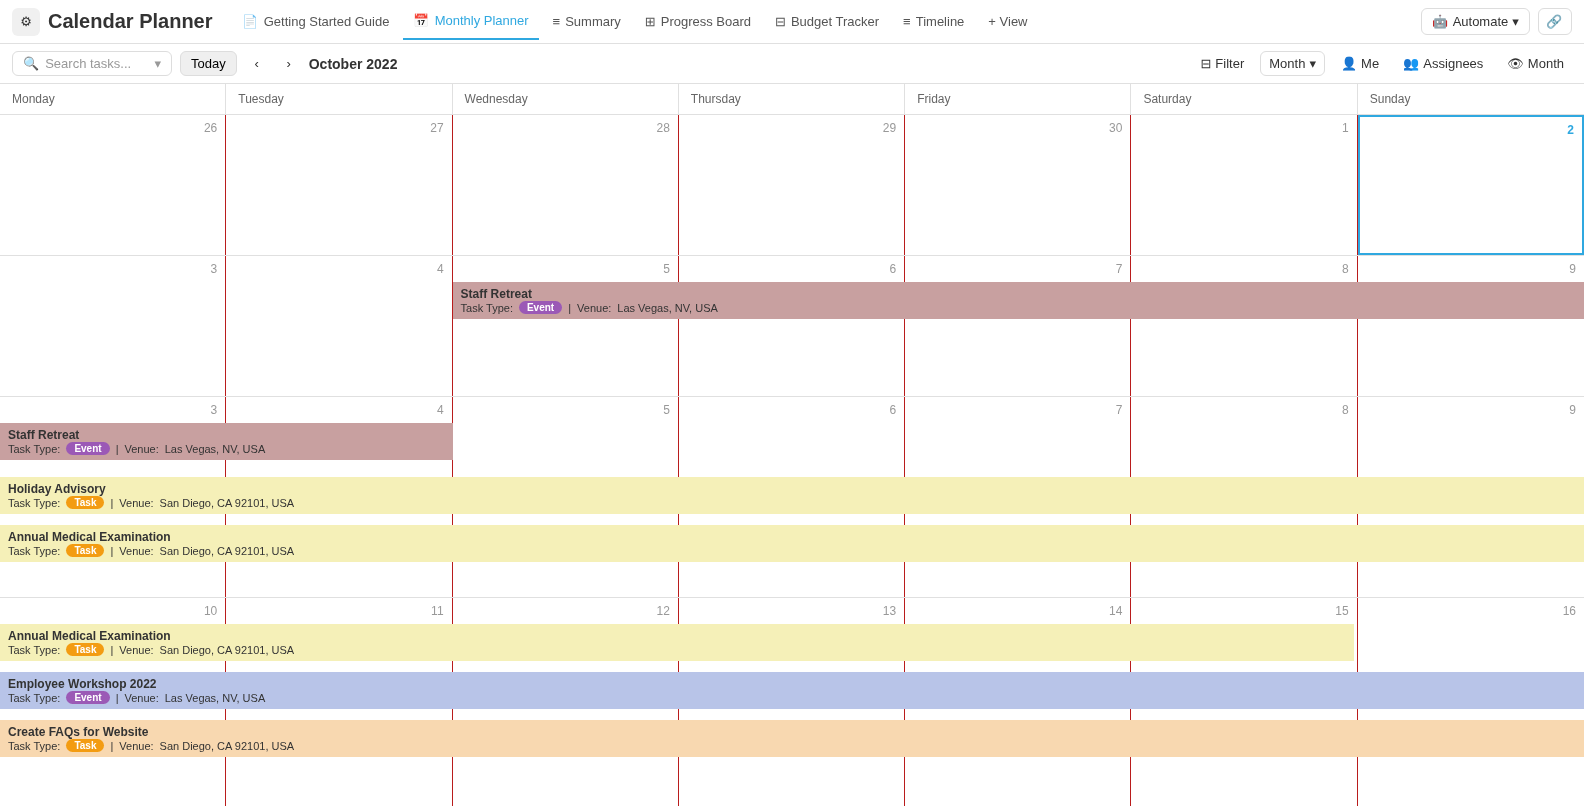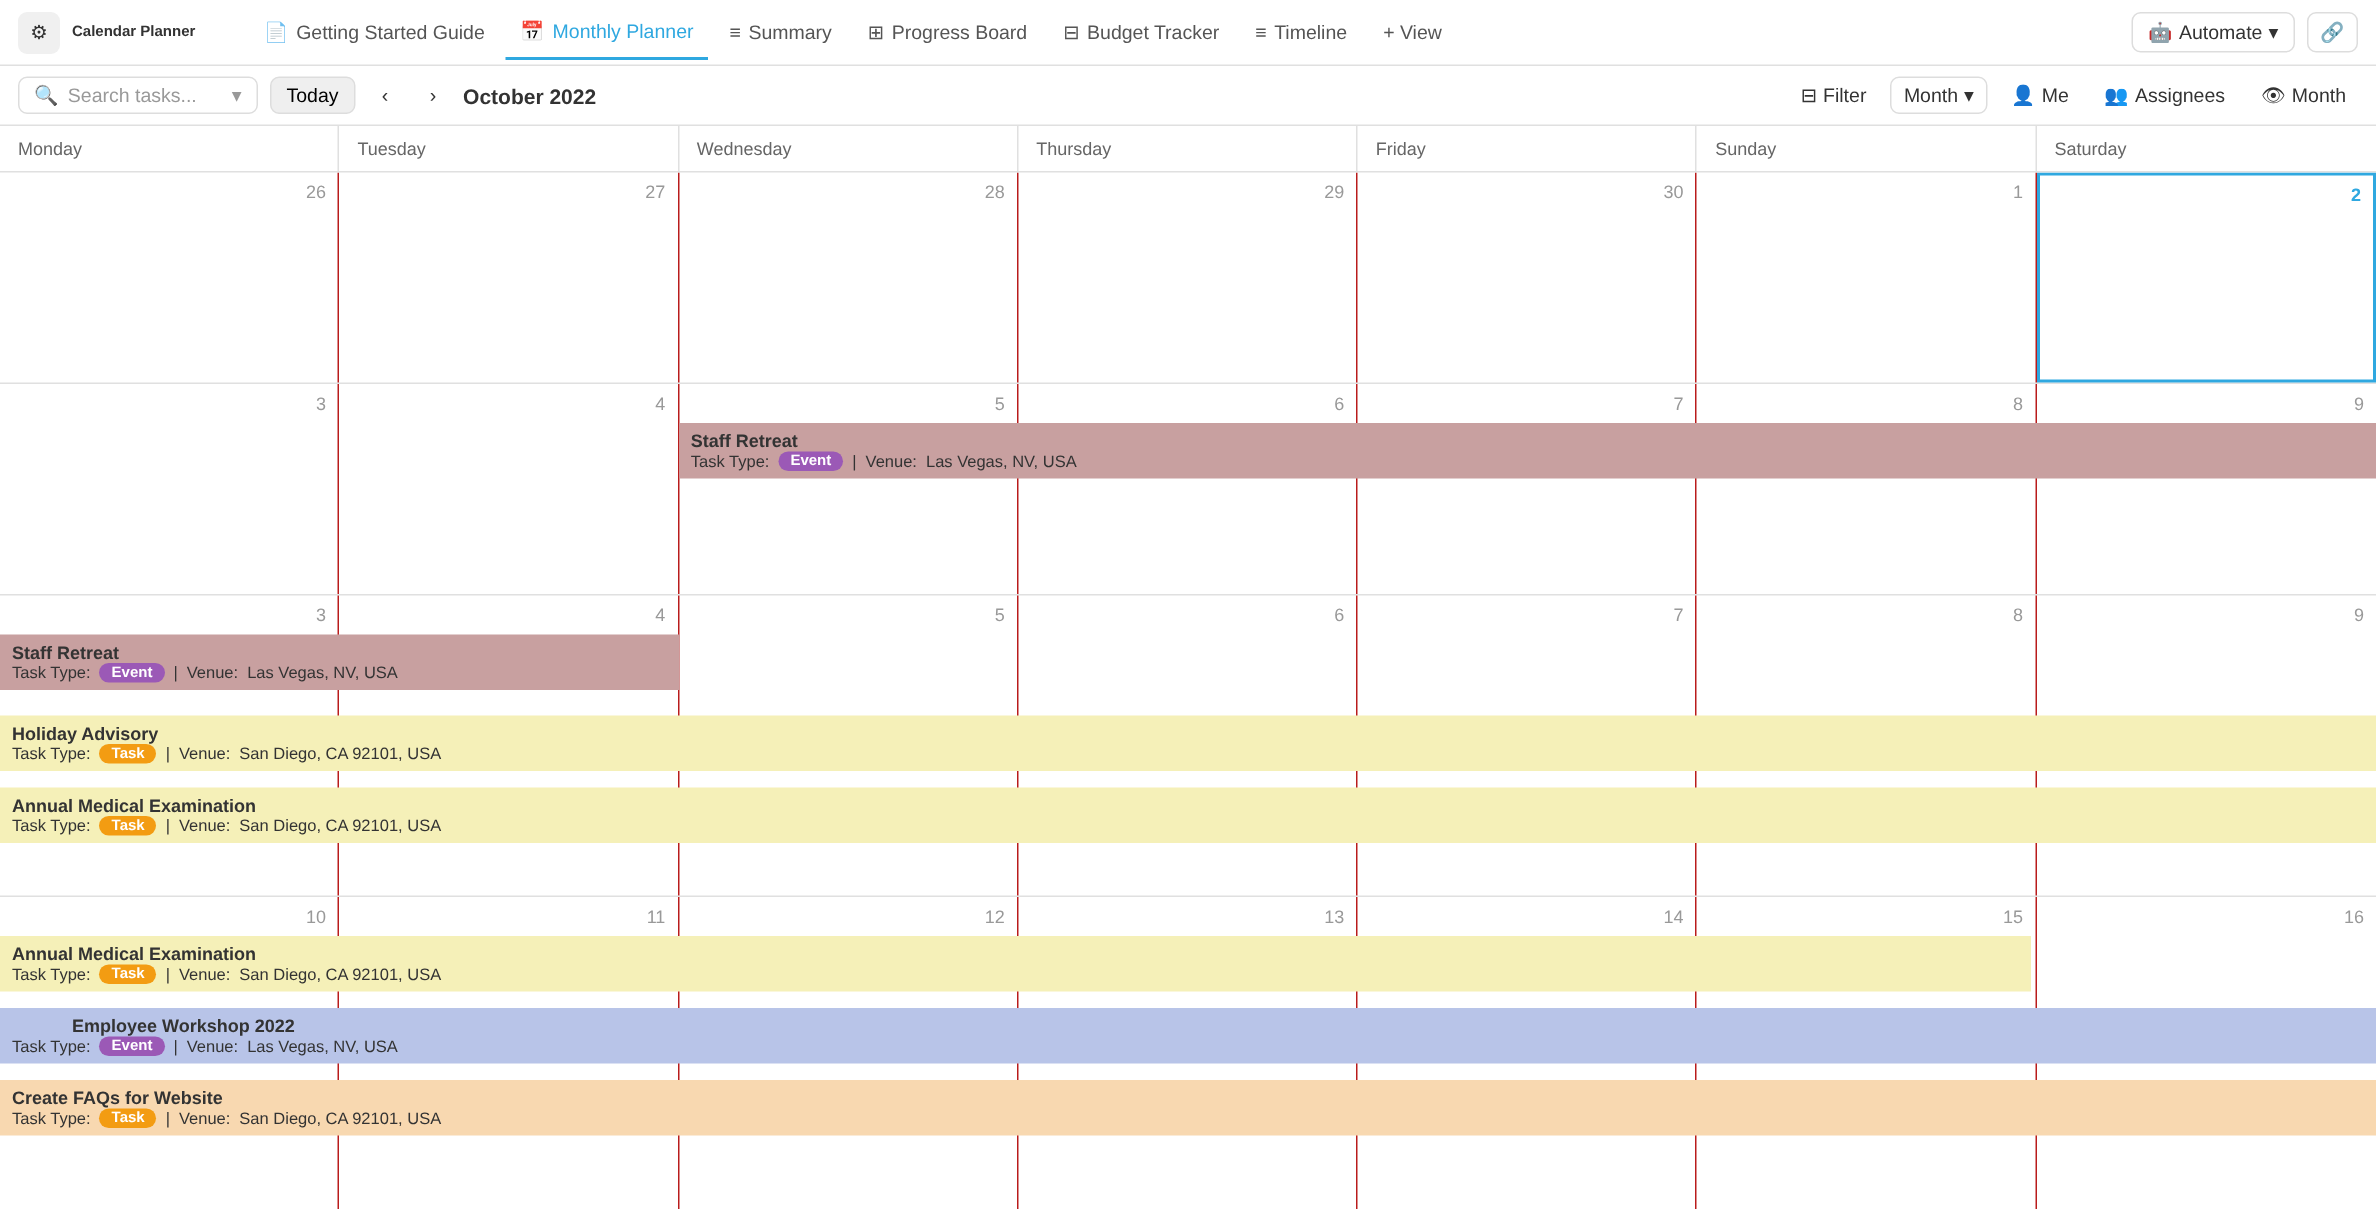--- a/index.html
+++ b/index.html
@@ -5,21 +5,21 @@
     * { box-sizing: border-box; margin: 0; padding: 0; }
     body { font-family: -apple-system, BlinkMacSystemFont, 'Segoe UI', sans-serif; font-size: 13px; background: #fff; color: #333; }
 
     
     .top-nav {
       display: flex; align-items: center; height: 44px;
       border-bottom: 1px solid #e0e0e0; padding: 0 12px; gap: 4px;
       background: #fff;
     }
     .app-icon { width: 28px; height: 28px; background: #f0f0f0; border-radius: 6px; display:flex; align-items:center; justify-content:center; margin-right: 4px; }
-    .app-title { font-weight: 600; font-size: 10px; margin-right: 32px; white-space:nowrap; }
+    .app-title { font-weight: 600; font-size: 20px; margin-right: 16px; white-space:nowrap; }
     .nav-tab {
       display: flex; align-items: center; gap: 5px; padding: 6px 10px;
       border-radius: 6px; cursor: pointer; font-size: 13px; color: #555;
       white-space: nowrap; height: 36px;
     }
     .nav-tab.active { color: #2fa8e0; border-bottom: 2px solid #2fa8e0; border-radius: 0; }
     .nav-right { margin-left: auto; display: flex; align-items: center; gap: 8px; }
     .automate-btn { display: flex; align-items: center; gap: 4px; padding: 5px 10px; border: 1px solid #ddd; border-radius: 6px; cursor: pointer; font-size: 13px; }
     .share-btn { padding: 5px 8px; border: 1px solid #ddd; border-radius: 6px; cursor: pointer; }
 
@@ -154,22 +154,22 @@
 </div>
 
 <div class="calendar">
 
   <div class="day-headers">
     <div class="day-header">Monday</div>
     <div class="day-header">Tuesday</div>
     <div class="day-header">Wednesday</div>
     <div class="day-header">Thursday</div>
     <div class="day-header">Friday</div>
+    <div class="day-header">Saturday</div>
     <div class="day-header">Sunday</div>
-    <div class="day-header">Saturday</div>
   </div>
 
   <div class="calendar-body">
 
     <div class="week-wrapper">
       <div class="week-days-row">
         <div class="day-cell">
           <div class="day-number">26</div>
         </div>
         <div class="day-cell">
@@ -319,21 +319,21 @@
         <div style="display:flex; align-items:center; gap:6px; font-size:11px;">
           <span>Task Type:</span>
           <span class="badge badge-task">Task</span>
           <span>|</span>
           <span>Venue:</span>
           <span>San Diego, CA 92101, USA</span>
         </div>
       </div>
 
       <div style="position:absolute; top:74px; left:0; right:0; background:#b8c4e8; padding:5px 8px; pointer-events:auto; cursor:pointer;">
-        <div style="font-weight:700; font-size:12px;margin-left:40px;">Employee Workshop 2022</div>
+        <div style="font-weight:700; font-size:12px;">Employee Workshop 2022</div>
         <div style="display:flex; align-items:center; gap:6px; font-size:11px;">
           <span>Task Type:</span>
           <span class="badge badge-event">Event</span>
           <span>|</span>
           <span>Venue:</span>
           <span>Las Vegas, NV, USA</span>
         </div>
       </div>
 
       <div style="position:absolute; top:122px; left:0; right:0; background:#f8d8b0; padding:5px 8px; pointer-events:auto; cursor:pointer;">

